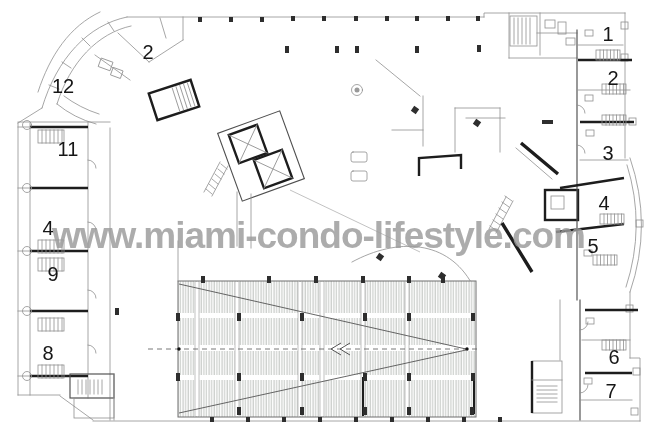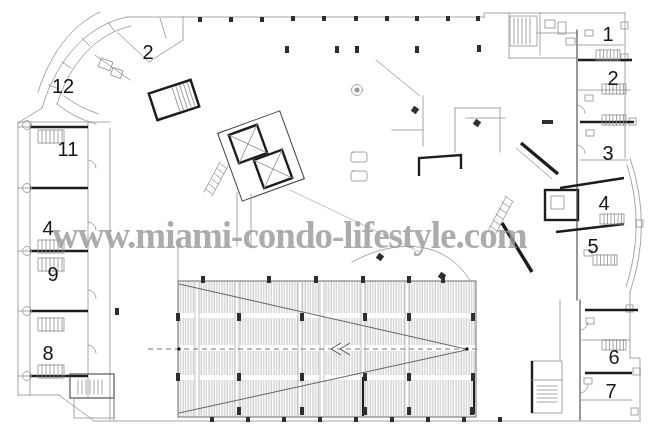--- a/index.html
+++ b/index.html
@@ -10,21 +10,21 @@
   .t  {stroke:var(--line,#8f8f8f);stroke-width:.8;fill:none;stroke-linecap:square;}
   .t2 {stroke:#a8a8a8;stroke-width:.7;fill:none;}
   .m  {stroke:var(--medium,#4f4f4f);stroke-width:1.15;fill:none;stroke-linecap:square;}
   .k  {stroke:var(--wall,#1d1d1d);stroke-width:2.4;fill:none;stroke-linecap:butt;}
   .kk {stroke:var(--wall,#1d1d1d);stroke-width:3.4;fill:none;stroke-linecap:butt;}
   .f  {fill:var(--marker,#2e2e2e);stroke:none;}
   .wt {fill:#fff;stroke:none;}
   .watermark{position:absolute;left:52px;top:217px;z-index:5;
      font-weight:700;font-size:37px;letter-spacing:-1px;line-height:1;
      color:var(--wm,#9b9b9b);opacity:.82;white-space:nowrap;
-     font-family:Liberation Serif, serif;}
+     font-family:Liberation Sans, sans-serif;}
   .unit{position:absolute;z-index:6;transform:translate(-50%,-50%);
      font-size:20px;color:#161616;font-family:"Liberation Sans", sans-serif;}
 </style>
 </head>
 <body>
 
 <div class="stage" style="--wall: #1d1d1d; --line: #8f8f8f; --medium: #4f4f4f; --marker: #2e2e2e; --wm: #9b9b9b; --bg: #ffffff;">
 
   <svg width="648" height="443" viewBox="0 0 648 443">
     <defs>

